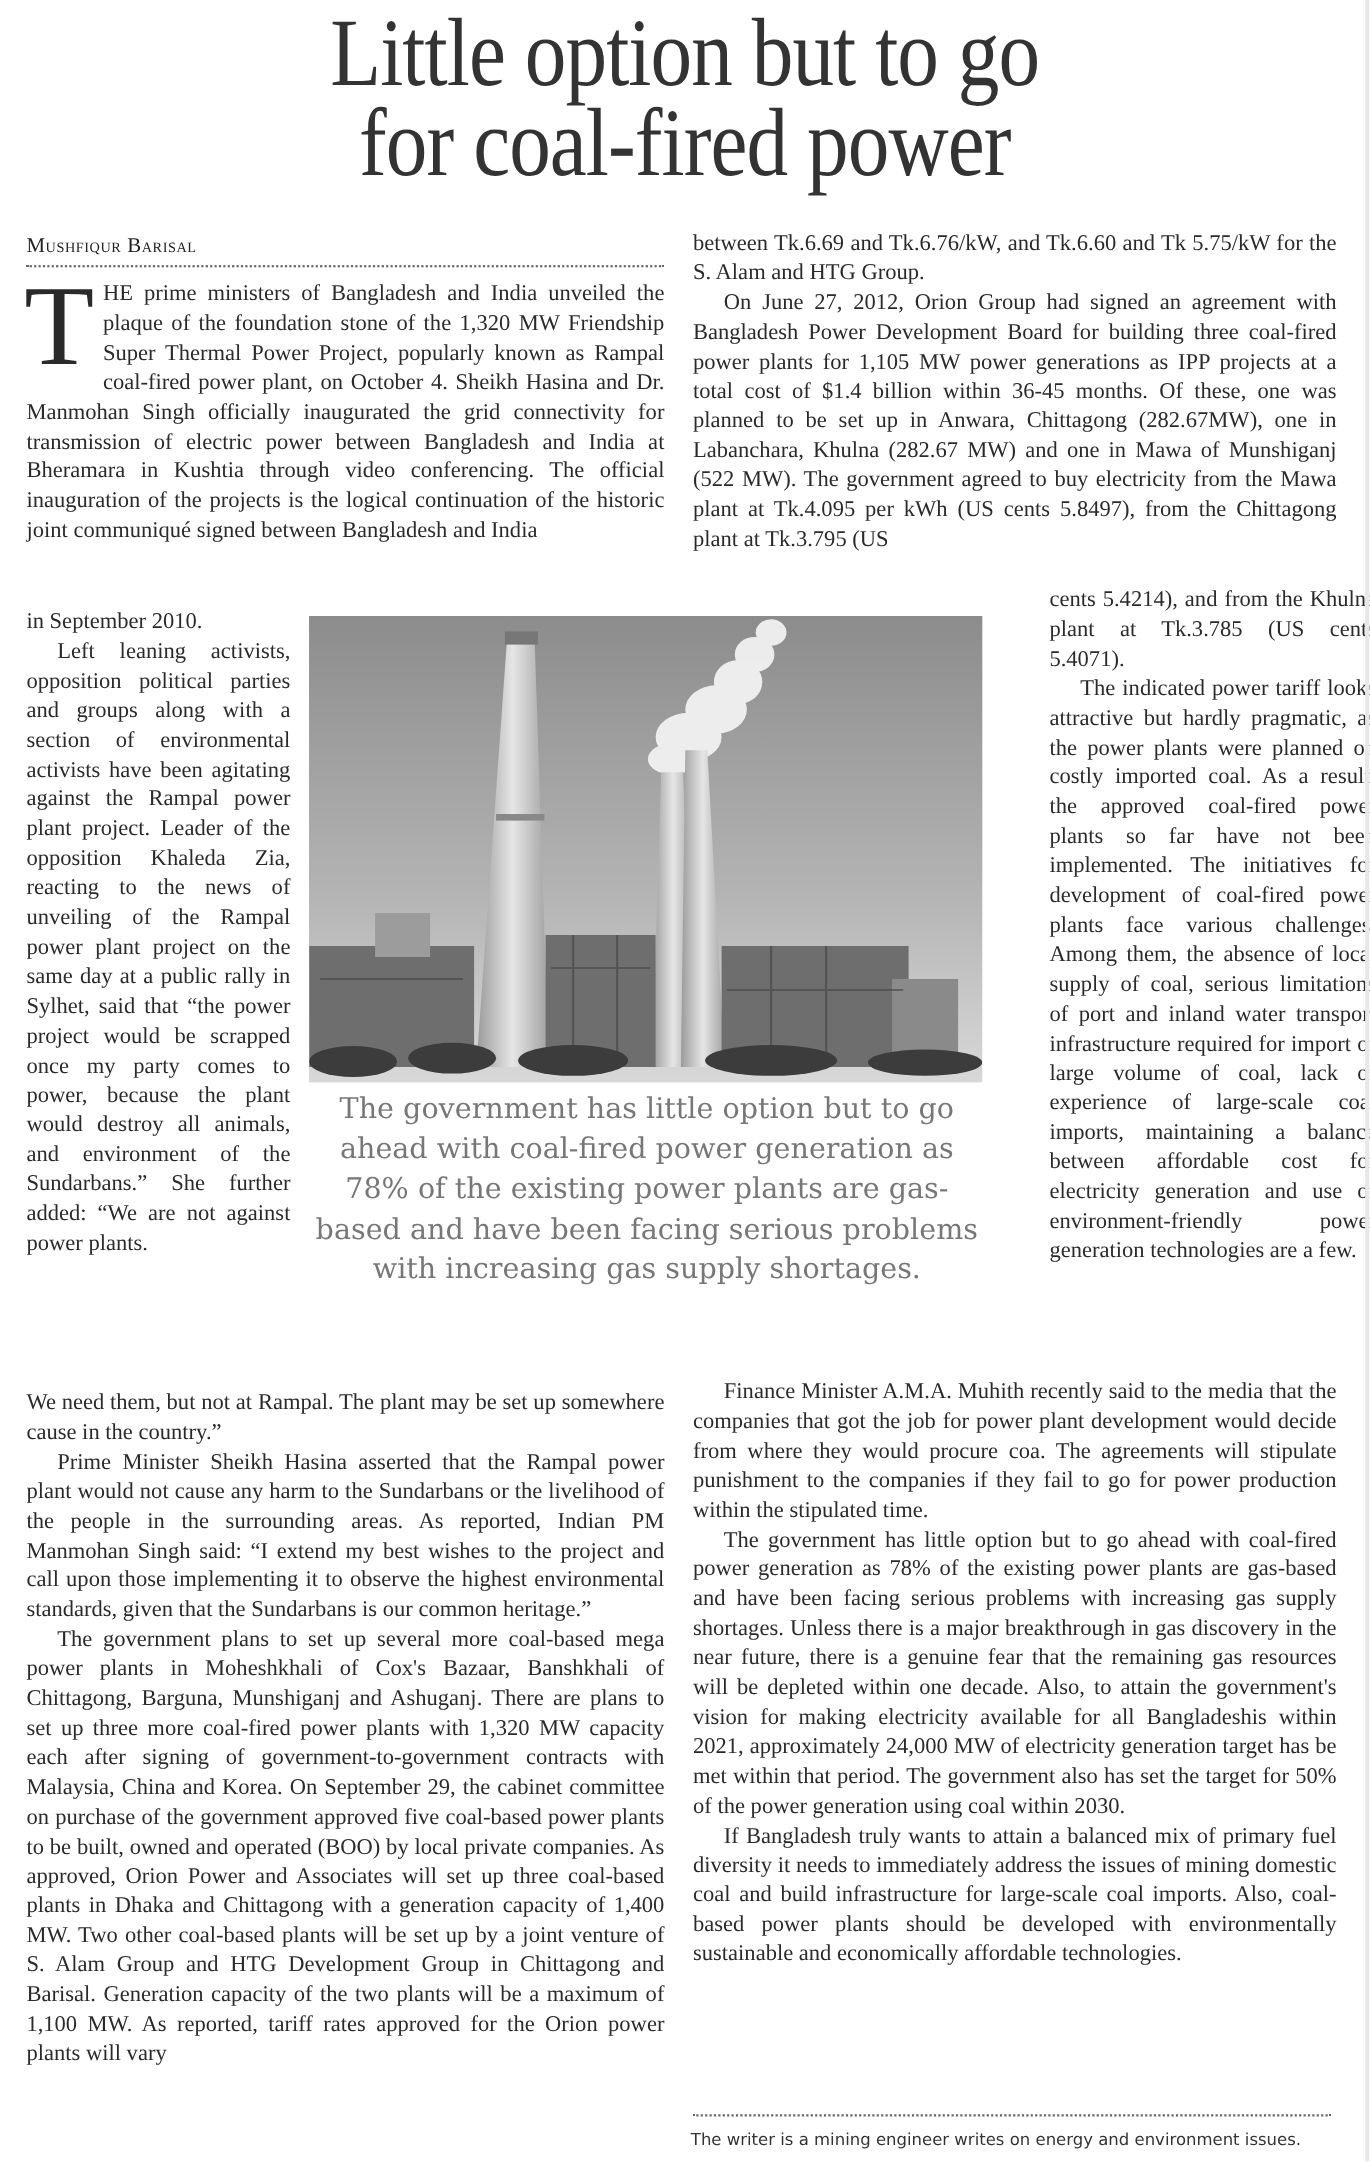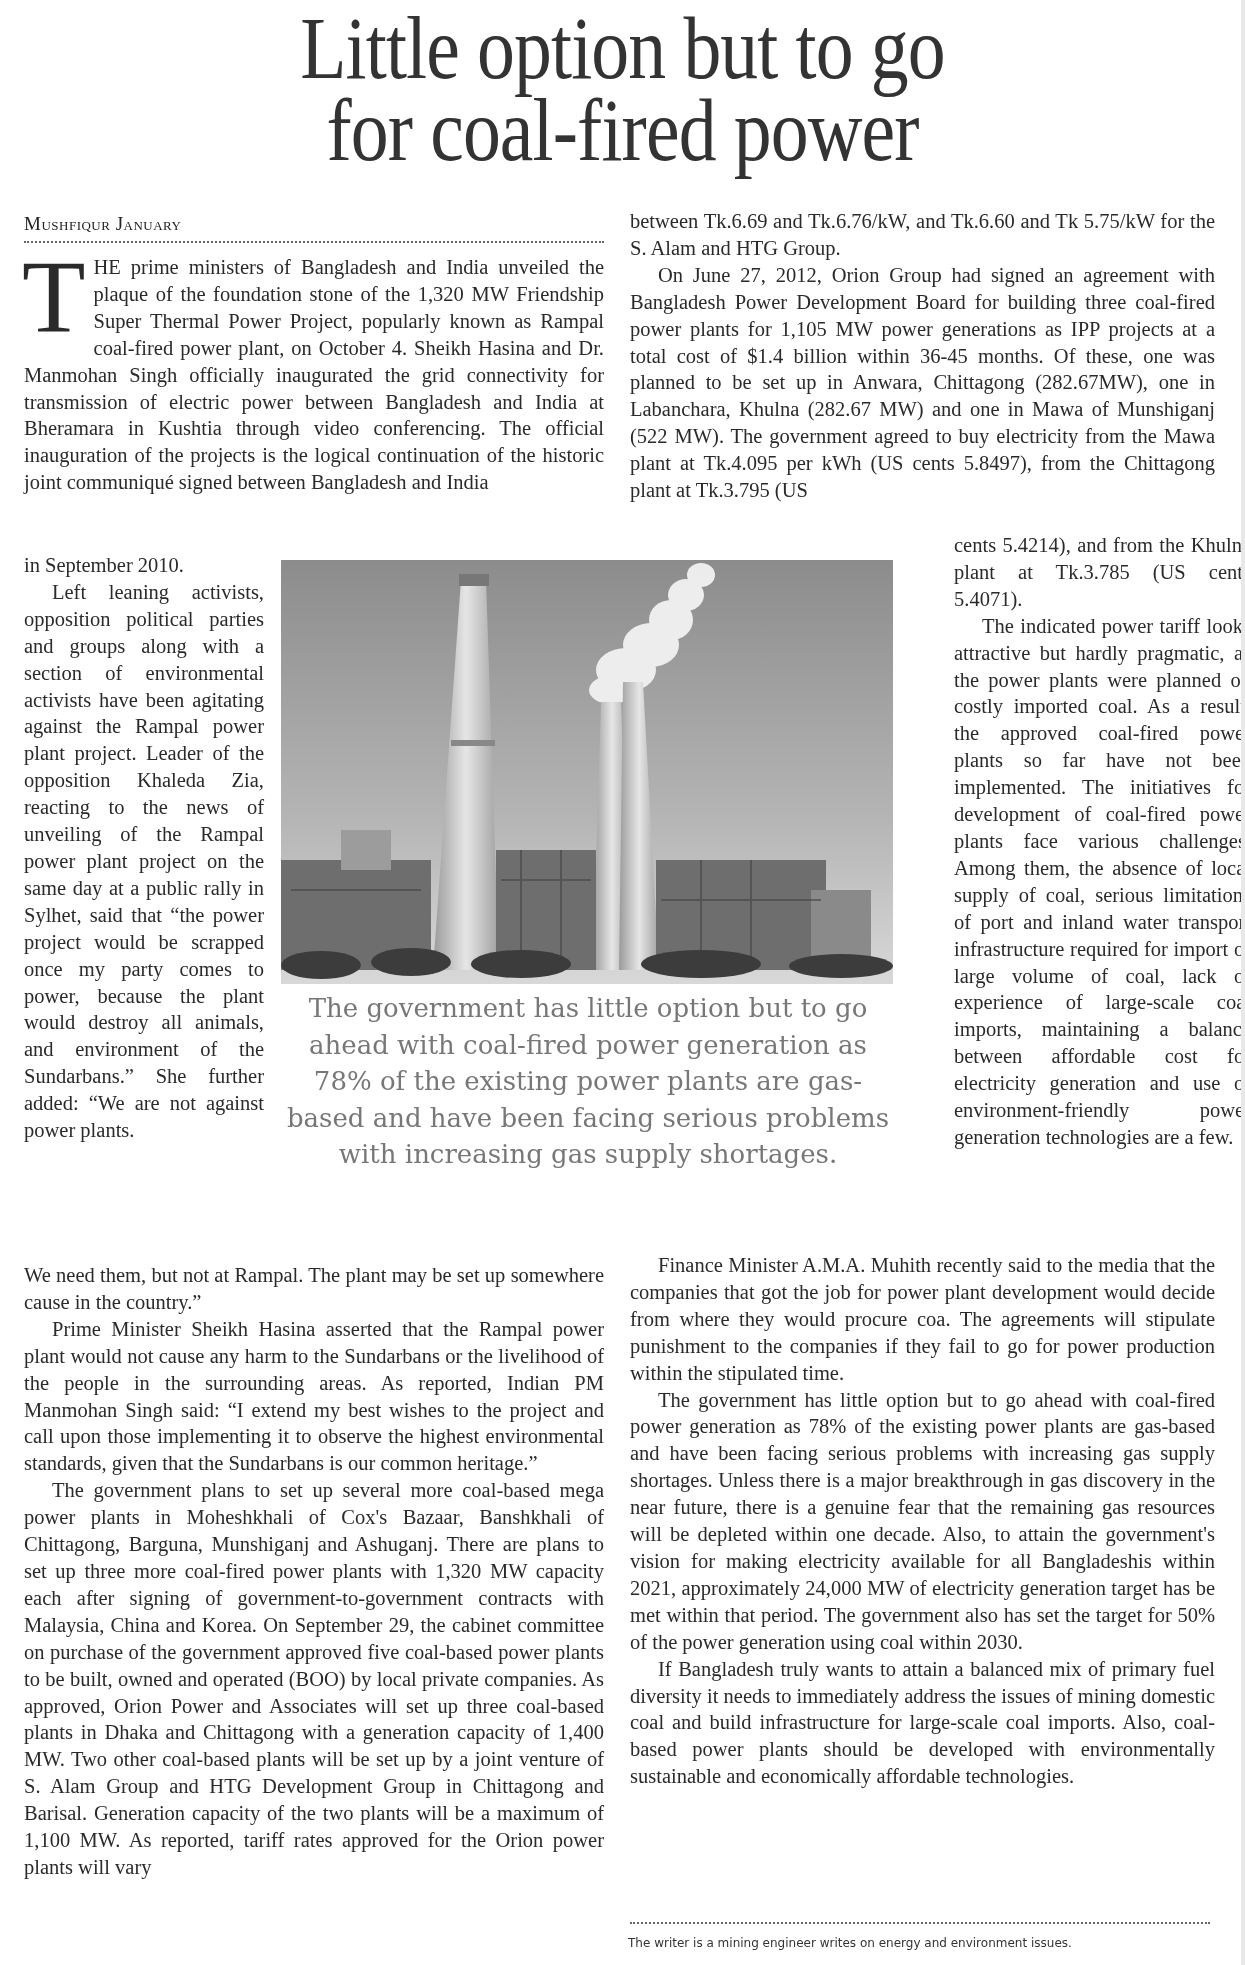--- a/index.html
+++ b/index.html
@@ -15,32 +15,32 @@
          line-height:26.9px; color:#2a2a2a; text-align:justify; hyphens:auto; }
   .col p { margin:0; text-indent:28px; }
   .col p.noindent { text-indent:0; }
   .dropcap { float:left; font-family:"Liberation Serif", serif; font-size:104px; line-height:78px;
              color:#2a2a2a; margin:4px 8px 0 -2px; padding:0; }
   .photo { position:absolute; left:281px; top:560px; width:612px; height:424px;
            background:linear-gradient(#8f8f8f 0%, #a8a8a8 45%, #c9c9c9 75%, #dcdcdc 100%); overflow:hidden; }
   .pullquote { position:absolute; left:278px; top:990px; width:620px; text-align:center;
                font-family:"DejaVu Serif", serif; font-size:26px; line-height:36.5px; color:#777; }
   .footer-note { position:absolute; left:628px; top:1936px; font-family:"DejaVu Sans", sans-serif;
-                 font-size:12px; color:#333; }
+                 font-size:15px; color:#333; }
   .rightedge { position:absolute; right:0; top:0; width:4px; height:1965px; background:#e8e8e8; }
 </style>
 </head>
 <body>
 
 <h1 class="headline">
   <span>Little option but to go</span><br>
   <span>for coal-fired power</span>
 </h1>
 
-<div class="byline">Mushfiqur January</div>
+<div class="byline">Mushfiqur Barisal</div>
 <div class="dots" style="left:24px; top:241px; width:580px;"></div>
 
 <div class="col" style="left:24px; top:254px; width:580px;">
   <p class="noindent">
     <span class="dropcap">T</span><span>HE prime ministers of Bangladesh and India unveiled the plaque of the foundation stone of the 1,320 MW Friendship Super Thermal Power Project, popularly known as Rampal coal-fired power plant, on October 4. Sheikh Hasina and Dr. Manmohan Singh officially inaugurated the grid connectivity for transmission of electric power between Bangladesh and India at Bheramara in Kushtia through video conferencing. The official inauguration of the projects is the logical continuation of the historic joint communiqué signed between Bangladesh and India</span>
   </p>
 </div>
 
 <div class="col" style="left:24px; top:552px; width:240px;">
   <p class="noindent">in September 2010.</p>

